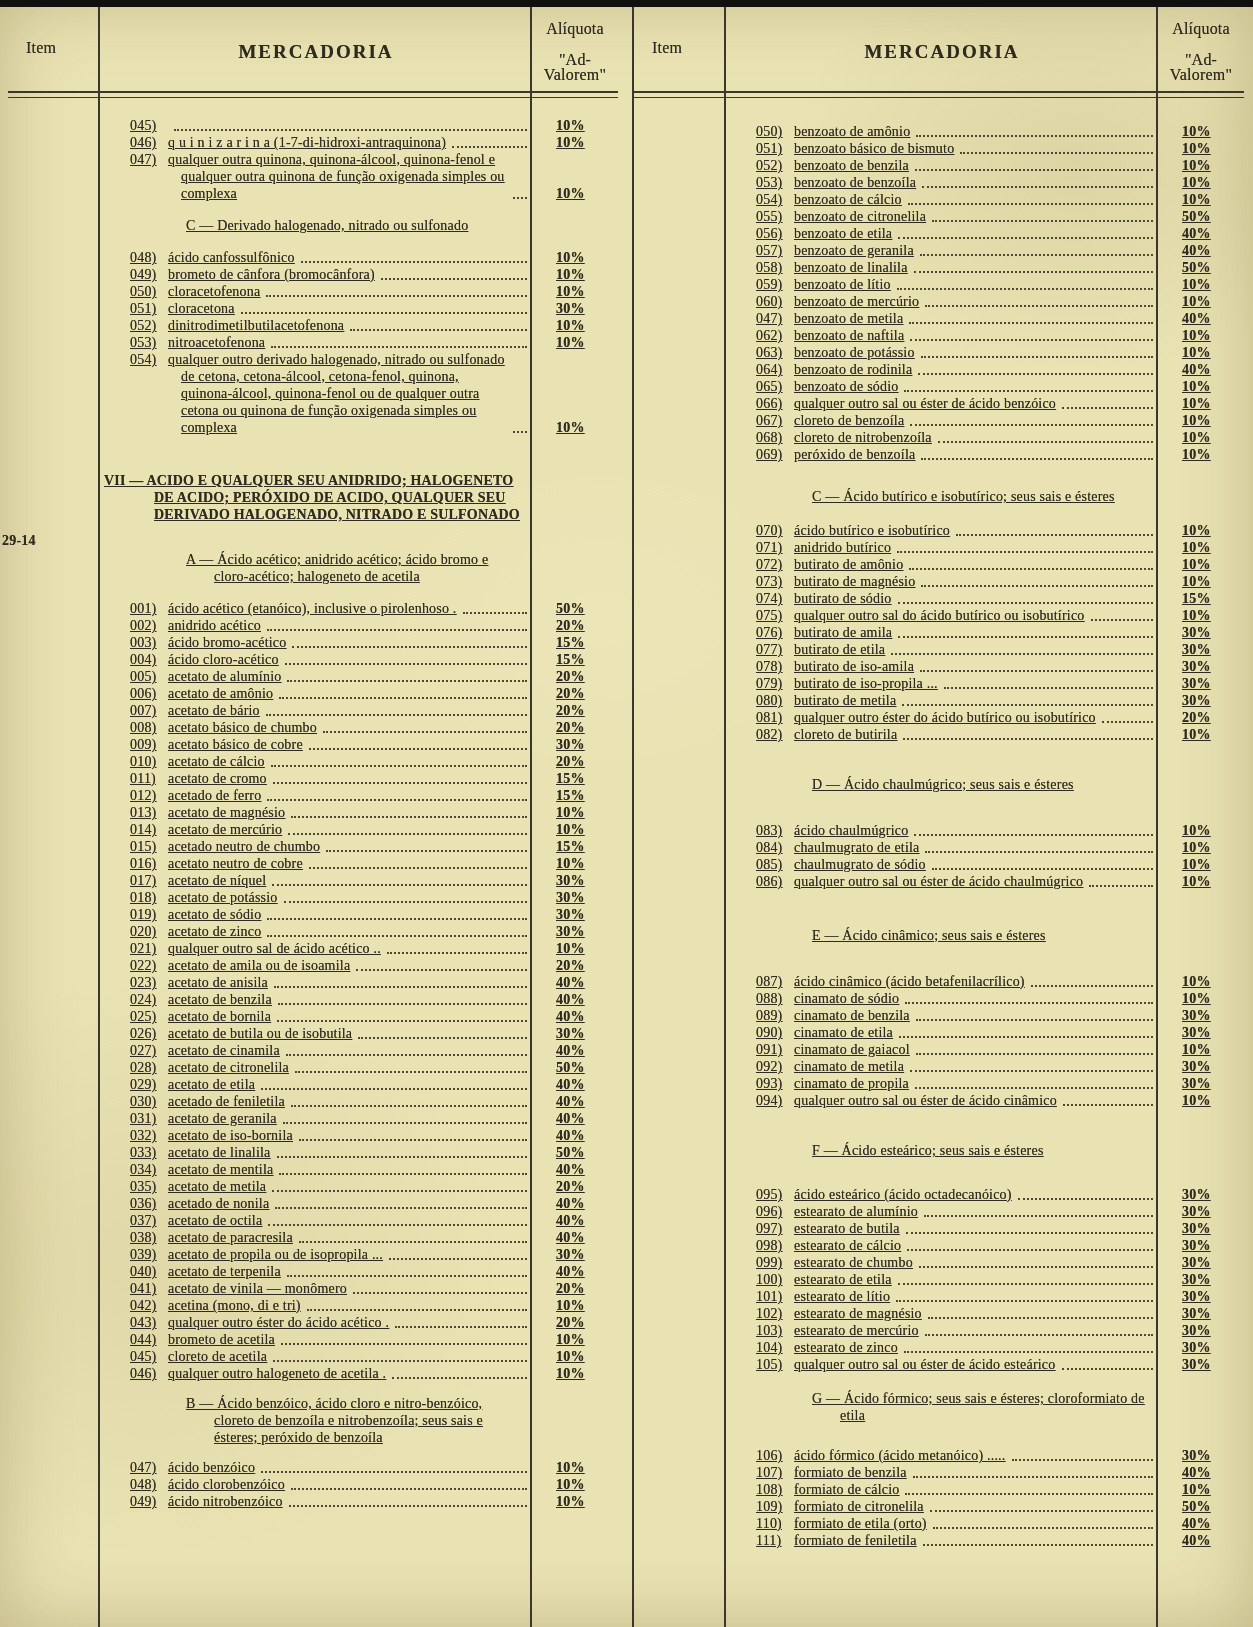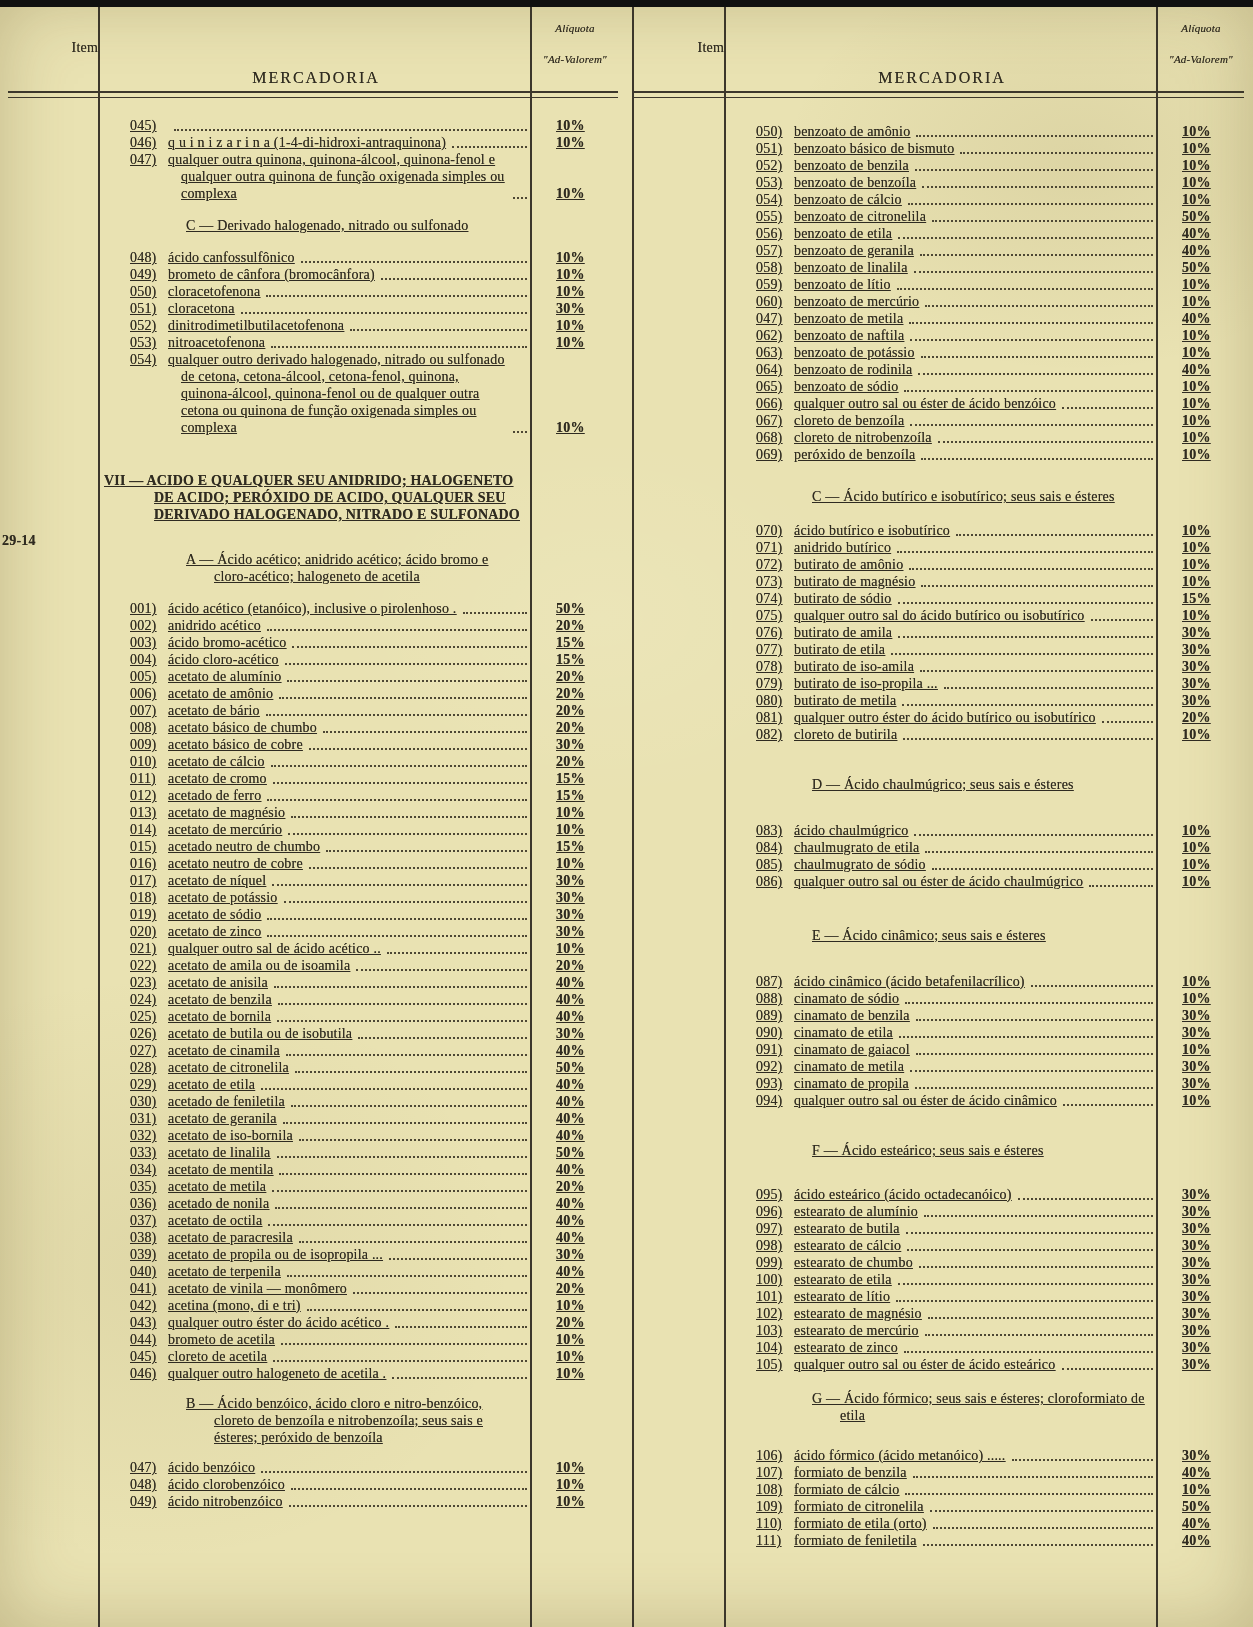--- a/index.html
+++ b/index.html
@@ -21,26 +21,26 @@
     box-shadow: inset 0 0 70px rgba(92,76,30,0.28);
     font-size:14px;line-height:17px;letter-spacing:0.2px;
     text-shadow:0 0 0.5px rgba(44,38,22,0.65);
   }
   .topbar{position:absolute;top:0;left:0;right:0;height:7px;background:#101010;}
   .cols{position:absolute;top:7px;left:0;right:0;bottom:0;display:flex;gap:14px;padding:0 9px 0 8px;}
   .half{flex:1 1 0;display:flex;position:relative;min-width:0;}
   .half.right{border-left:2px solid var(--rule);}
   .dblrule{position:absolute;top:84px;left:0;right:0;height:7px;border-top:2px solid var(--rule);border-bottom:1.5px solid var(--rule);z-index:2;}
   .itemcol{flex:0 0 92px;border-right:2px solid var(--rule);position:relative;}
-  .item-head{padding:32px 0 0 18px;font-size:14px;text-align:right;}
+  .item-head{padding:32px 0 0 18px;font-size:16px;}
   .maincol{flex:1 1 0;position:relative;min-width:0;}
   .vrule{position:absolute;top:0;bottom:0;right:86px;width:2px;background:var(--rule);}
   .main-head{position:relative;height:84px;}
-  .merc-head{position:absolute;top:36px;left:0;right:86px;text-align:center;font-weight:normal;letter-spacing:2px;font-size:16px;margin-top:26px;}
-  .ali-head{position:absolute;top:14px;right:0;width:86px;text-align:center;font-size:11px;line-height:15px;font-style:italic;}
+  .merc-head{position:absolute;top:36px;left:0;right:86px;text-align:center;font-weight:bold;letter-spacing:2px;font-size:19px;}
+  .ali-head{position:absolute;top:14px;right:0;width:86px;text-align:center;font-size:16px;line-height:15px;}
   .ali-head .l2{margin-top:16px;}
   .blocks{padding:26px 0 10px 30px;text-decoration:underline;}
   .entry{display:flex;align-items:flex-start;position:relative;}
   .num{flex:0 0 38px;}
   .etext{flex:0 1 auto;padding-left:13px;text-indent:-13px;min-width:0;}
   .leader{flex:1 1 30px;min-width:14px;align-self:flex-end;height:0;border-bottom:2px dotted #4d4734;margin:0 5px 3px 6px;}
   .rate{flex:0 0 86px;padding-left:24px;font-weight:bold;align-self:flex-end;}
   .section{margin:3px 96px 3px 28px;padding-left:56px;text-indent:-28px;}
   .heading{margin:20px 90px 3px -26px;padding-left:50px;text-indent:-50px;font-weight:bold;}
   .ir{position:relative;margin:0 96px 4px -26px;padding-left:14px;text-indent:-14px;}
@@ -69,21 +69,21 @@
           </div>
         </div>
         <div class="blocks" id="left-blocks">
             <div class="entry">
               <span class="num">045)</span>
               <span class="leader"></span>
               <span class="rate">10%</span>
             </div>
             <div class="entry">
               <span class="num">046)</span>
-              <span class="etext">q u i n i z a r i n a (1-4-di-hidroxi-antraquinona)</span>
+              <span class="etext">q u i n i z a r i n a (1-7-di-hidroxi-antraquinona)</span>
               <span class="leader"></span>
               <span class="rate">10%</span>
             </div>
             <div class="entry">
               <span class="num">047)</span>
               <span class="etext">qualquer outra quinona, quinona-álcool, quinona-fenol e qualquer outra quinona de função oxigenada simples ou complexa</span>
               <span class="leader"></span>
               <span class="rate">10%</span>
             </div>
             <div class="gap" style="height: 12px;"></div>

